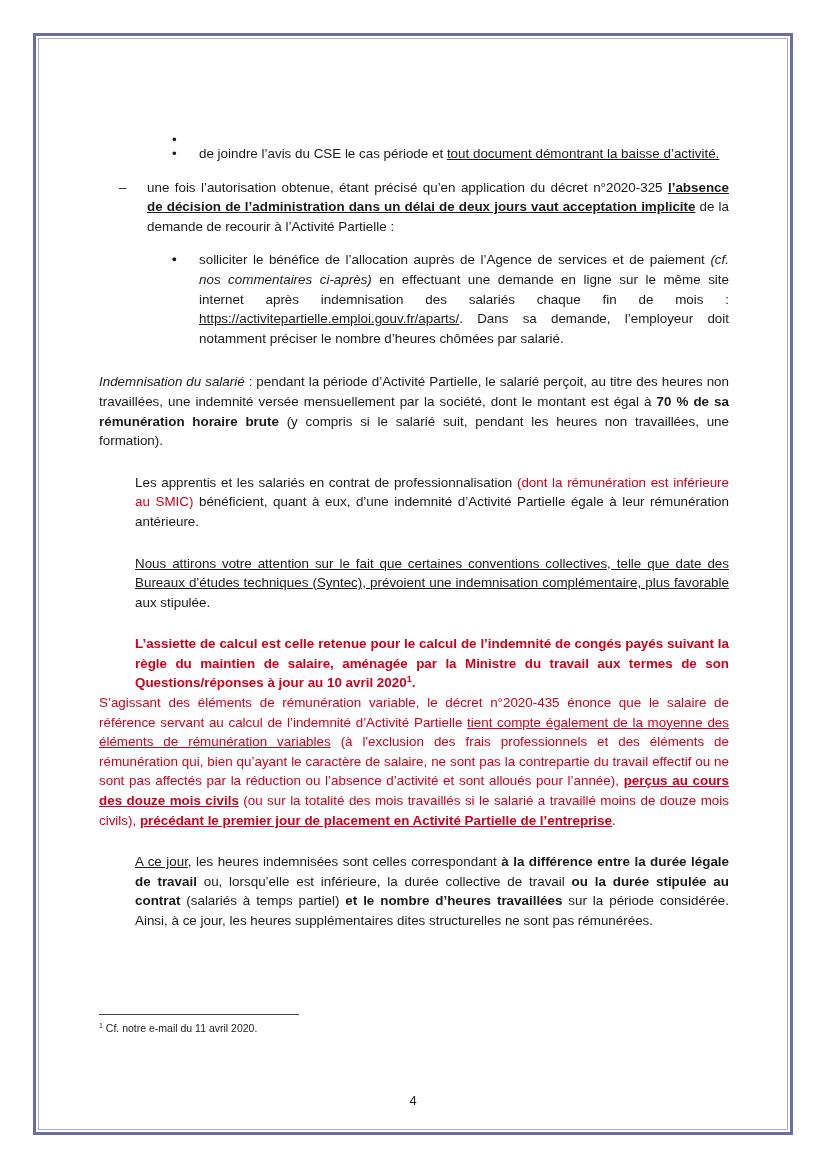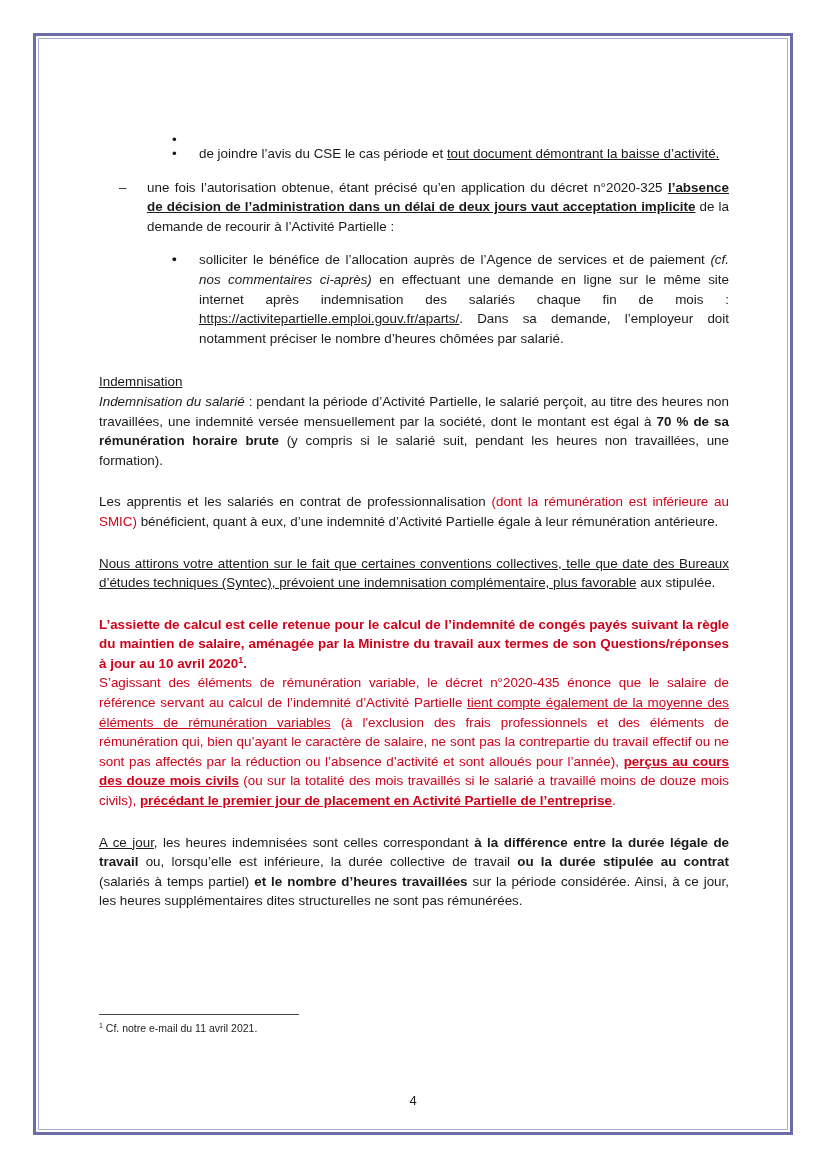--- a/index.html
+++ b/index.html
@@ -19,21 +19,21 @@
   }
   .just { text-align: justify; margin: 0; }
   .bullet-item { position: relative; padding-left: 100px; margin-bottom: 14px; }
   .bullet-item .dot { position: absolute; left: 73px; top: 0; }
   .dash-item { position: relative; padding-left: 48px; margin-bottom: 14px; }
   .dash-item .dash { position: absolute; left: 20px; top: 0; }
   u, .u { }
   b { font-weight: bold; }
   i { font-style: italic; }
   .red { color: #d0021b; }
-  .para { margin-top: 22px; }
+  .para { margin-top: 22px; margin-left: 36px; }
   .footnote-rule { position: absolute; left: 99px; top: 1014px; width: 200px; border-top: 1px solid #444; }
   .footnote { position: absolute; left: 99px; top: 1022px; font-family: "Liberation Sans", sans-serif; font-size: 10.5px; color: #222; }
   .footnote sup { font-size: 7px; }
   .page-num { position: absolute; left: 0; width: 826px; top: 1093px; text-align: center; font-family: "Liberation Sans", sans-serif; font-size: 13px; color: #222; }
   sup { font-size: 9px; line-height: 0; }
 </style>
 </head>
 <body>
 
 <div class="frame-outer"></div>
@@ -58,31 +58,30 @@
   <div class="bullet-item">
     <span class="dot">•</span>
   </div>
 
   <div class="bullet-item">
     <span class="dot">•</span>
     <p class="just"><span>solliciter le bénéfice de l’allocation auprès de l’Agence de services et de paiement </span><i>(cf. nos commentaires ci-après)</i><span> en effectuant une demande en ligne sur le même site internet après indemnisation des salariés chaque fin de mois : </span><u>https://activitepartielle.emploi.gouv.fr/aparts/</u><span>. Dans sa demande, l’employeur doit notamment préciser le nombre d’heures chômées par salarié.</span></p>
   </div>
 
   <div style="margin-top:24px;">
-    <p class="just"><u>Indemnisation</u></p>
     <p class="just"><i>Indemnisation du salarié</i><span> : pendant la période d’Activité Partielle, le salarié perçoit, au titre des heures non travaillées, une indemnité versée mensuellement par la société, dont le montant est égal à </span><b>70 % de sa rémunération horaire brute</b><span> (y compris si le salarié suit, pendant les heures non travaillées, une formation).</span></p>
 
     <p class="just para"><span>Les apprentis et les salariés en contrat de professionnalisation </span><span class="red">(dont la rémunération est inférieure au SMIC)</span><span> bénéficient, quant à eux, d’une indemnité d’Activité Partielle égale à leur rémunération antérieure.</span></p>
 
     <p class="just para"><u>Nous attirons votre attention sur le fait que certaines conventions collectives, telle que date des Bureaux d’études techniques (Syntec), prévoient une indemnisation complémentaire, plus favorable</u><span> aux stipulée.</span></p>
 
     <p class="just para red"><b>L’assiette de calcul est celle retenue pour le calcul de l’indemnité de congés payés suivant la règle du maintien de salaire, aménagée par la Ministre du travail aux termes de son Questions/réponses à jour au 10 avril 2020</b><b><sup>1</sup></b><b>.</b></p>
 
     <p class="just red"><span>S’agissant des éléments de rémunération variable, le décret n°2020-435 énonce que le salaire de référence servant au calcul de l’indemnité d’Activité Partielle </span><u>tient compte également de la moyenne des éléments de rémunération variables</u><span> (à l'exclusion des frais professionnels et des éléments de rémunération qui, bien qu’ayant le caractère de salaire, ne sont pas la contrepartie du travail effectif ou ne sont pas affectés par la réduction ou l’absence d’activité et sont alloués pour l’année), </span><b><u>perçus au cours des douze mois civils</u></b><span> (ou sur la totalité des mois travaillés si le salarié a travaillé moins de douze mois civils), </span><b><u>précédant le premier jour de placement en Activité Partielle de l’entreprise</u></b><span>.</span></p>
 
     <p class="just para"><u>A ce jour</u><span>, les heures indemnisées sont celles correspondant </span><b>à la différence entre la durée légale de travail</b><span> ou, lorsqu’elle est inférieure, la durée collective de travail </span><b>ou la durée stipulée au contrat</b><span> (salariés à temps partiel) </span><b>et le nombre d’heures travaillées</b><span> sur la période considérée. Ainsi, à ce jour, les heures supplémentaires dites structurelles ne sont pas rémunérées.</span></p>
   </div>
 </div>
 
 <div class="footnote-rule"></div>
-<div class="footnote"><sup>1</sup><span> Cf. notre e-mail du 11 avril 2021.</span></div>
+<div class="footnote"><sup>1</sup><span> Cf. notre e-mail du 11 avril 2020.</span></div>
 
 <div class="page-num">4</div>
 
 </body></html>

